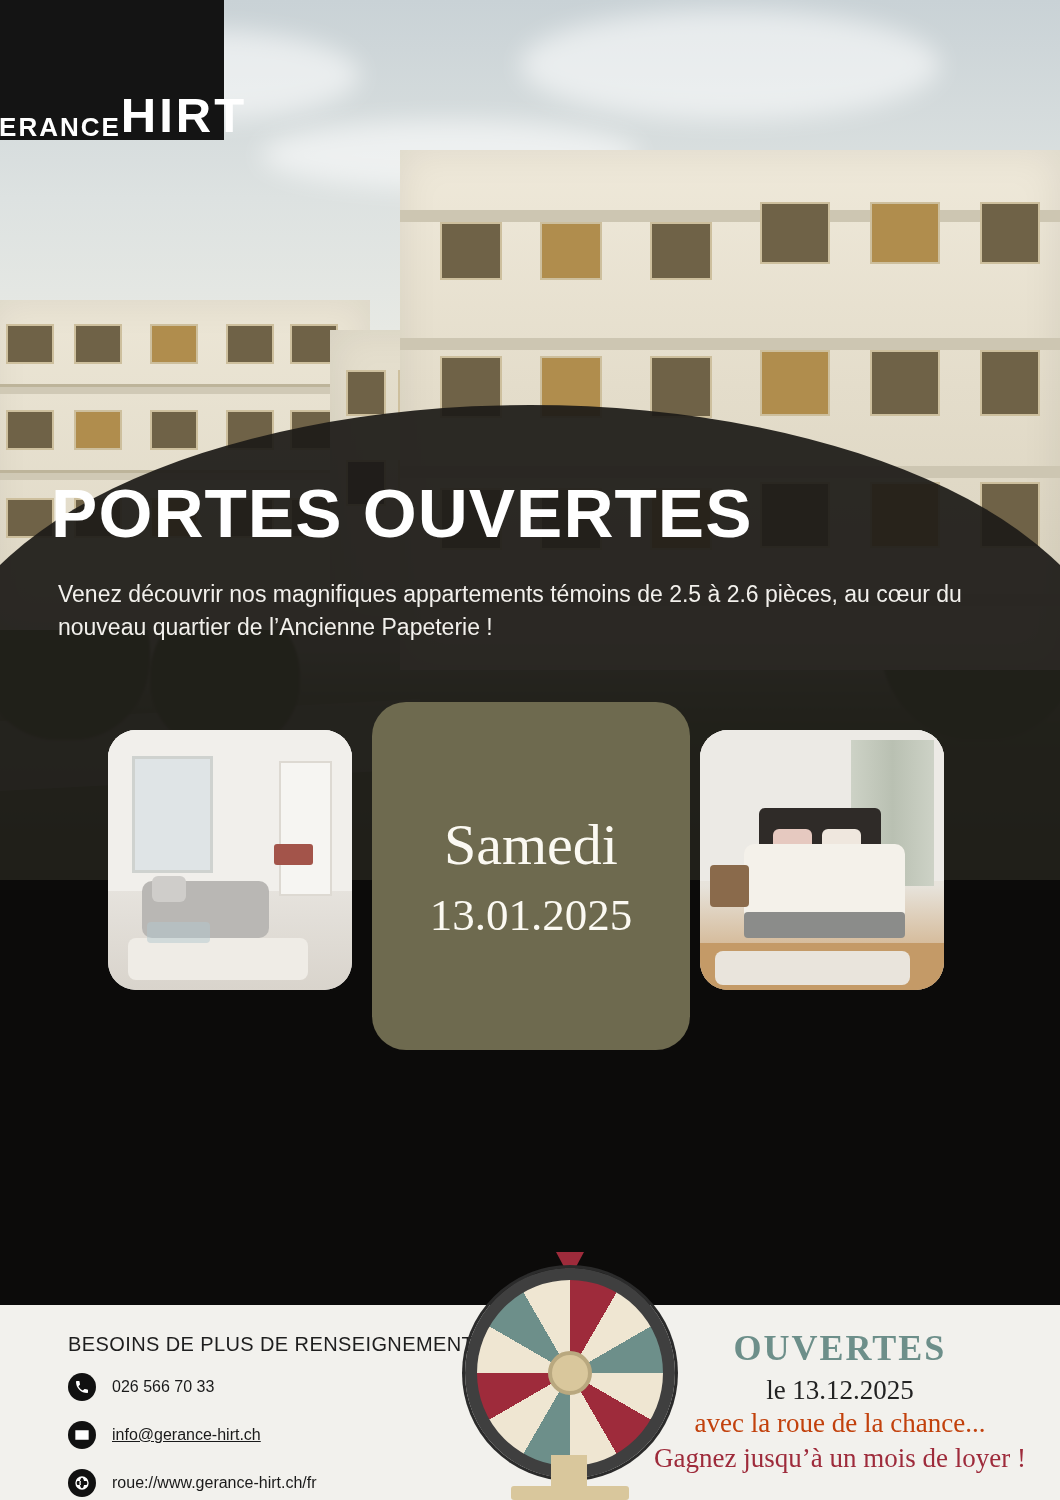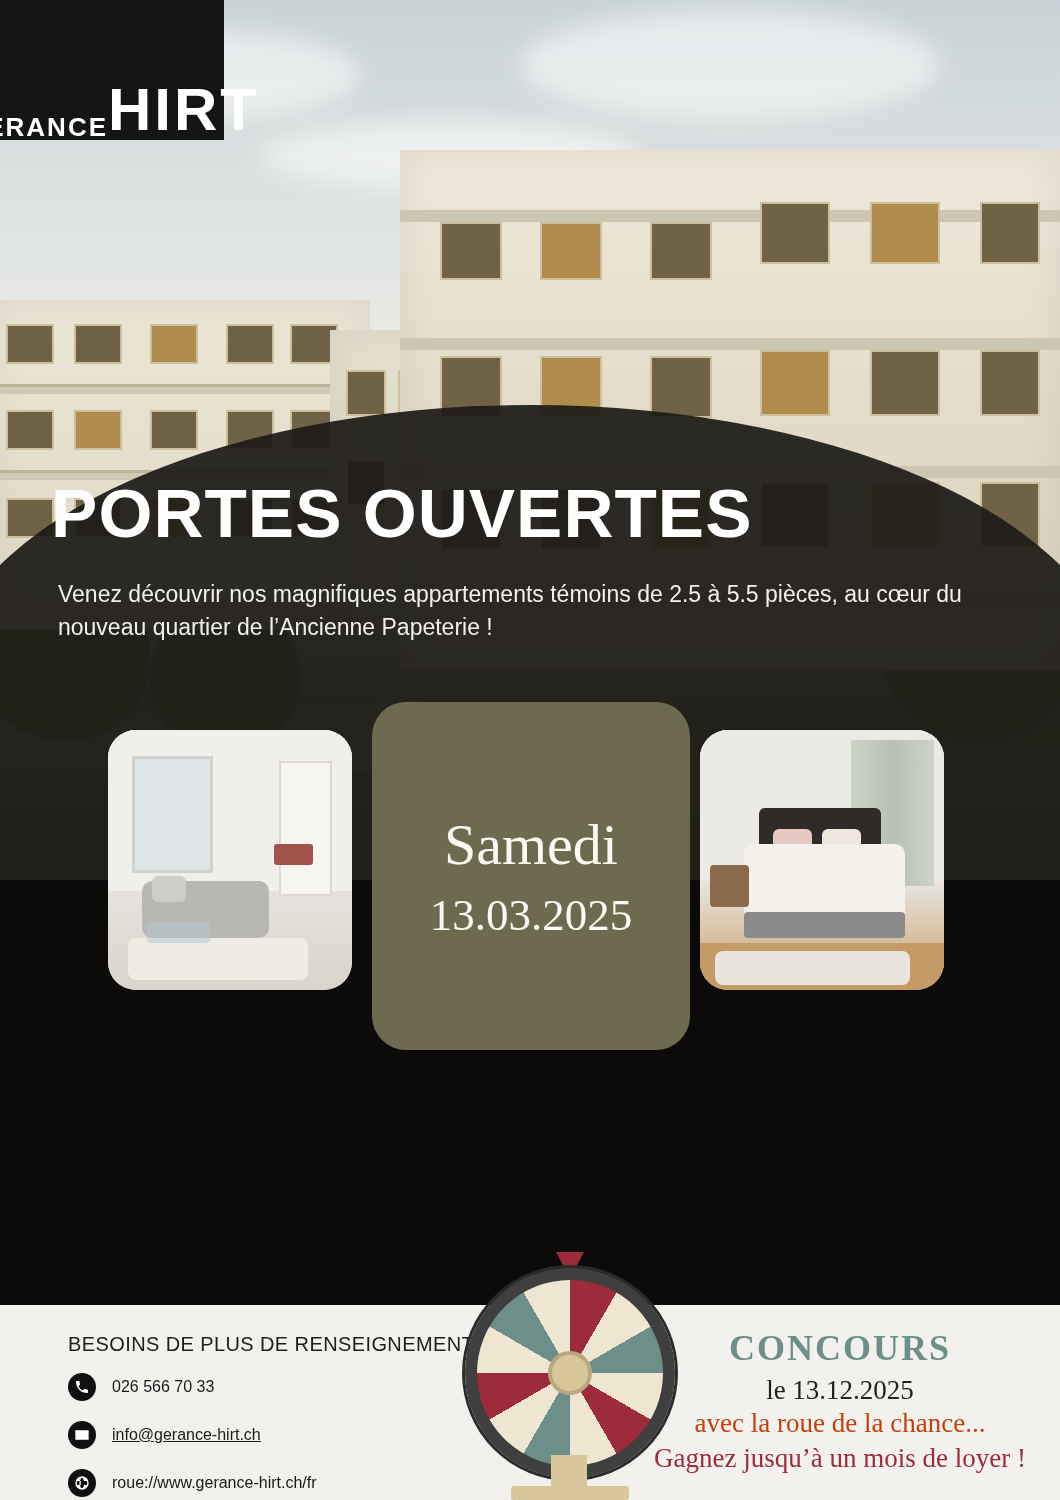--- a/index.html
+++ b/index.html
@@ -89,21 +89,21 @@
   .logo {
     position: absolute; left: 0; top: 0; width: 224px; height: 140px;
     background: #141414; display: flex; flex-direction: row;
     align-items: flex-end; justify-content: center; color: #fff;
   }
   .logo-top {
     font-weight: bold; font-size: 26px; letter-spacing: 2px;
     line-height: 1;
   }
   .logo-bottom {
-    font-weight: bold; font-size: 60px; letter-spacing: 3px;
+    font-weight: bold; font-size: 49px; letter-spacing: 3px;
     line-height: 1; margin-top: 6px;
   }
 
   
   .headline {
     position: absolute; left: 58px; top: 478px;
     color: #ffffff; font-size: 68px; font-weight: bold;
     letter-spacing: 1px; line-height: 1.05;
     font-family: "Liberation Sans", sans-serif;
     transform: scaleX(1.02);
@@ -319,21 +319,21 @@
   </div>
 
   <div class="black-bottom"></div>
 
   <div class="logo">
     <div class="logo-top">GERANCE</div>
     <div class="logo-bottom">HIRT</div>
   </div>
 
   <div class="headline">PORTES OUVERTES</div>
-  <div class="subline">Venez découvrir nos magnifiques appartements témoins de 2.5 à 5.5 pièces, au cœur du nouveau quartier de l’Ancienne Papeterie !</div>
+  <div class="subline">Venez découvrir nos magnifiques appartements témoins de 2.5 à 2.6 pièces, au cœur du nouveau quartier de l’Ancienne Papeterie !</div>
 
   <div class="card card-left">
     <div class="lr">
       <div class="lr-wall"></div>
       <div class="lr-window"></div>
       <div class="lr-door"></div>
       <div class="lr-red"></div>
       <div class="lr-rug"></div>
       <div class="lr-sofa"></div>
       <div class="lr-cushion"></div>
@@ -351,21 +351,21 @@
       <div class="bd-pillow1"></div>
       <div class="bd-pillow2"></div>
       <div class="bd-bed"></div>
       <div class="bd-base"></div>
       <div class="bd-night"></div>
     </div>
   </div>
 
   <div class="datebox">
     <div class="date-day">Samedi</div>
-    <div class="date-date">13.03.2025</div>
+    <div class="date-date">13.01.2025</div>
   </div>
 
 
   <div class="footer">
     <div class="foot-title">BESOINS DE PLUS DE RENSEIGNEMENTS ?</div>
 
     <div class="contact-row row1">
       <span class="cicon">
         <svg viewBox="0 0 24 24">
             <path d="M6.6 10.8c1.4 2.8 3.8 5.1 6.6 6.6l2.2-2.2c.3-.3.7-.4 1-.2 1.1.4 2.4.6 3.6.6.6 0 1 .4 1 1V20c0 .6-.4 1-1 1C10.6 21 3 13.4 3 4c0-.6.4-1 1-1h3.4c.6 0 1 .4 1 1 0 1.3.2 2.5.6 3.6.1.4 0 .8-.2 1l-2.2 2.2z"></path>
@@ -394,20 +394,20 @@
 
     <div class="wheel-wrap">
       <div class="wheel-pointer"></div>
       <div class="wheel"></div>
       <div class="wheel-hub"></div>
       <div class="wheel-stand"></div>
       <div class="wheel-base"></div>
     </div>
 
     <div class="concours">
-      <div class="concours-title">CONCOURS</div>
+      <div class="concours-title">OUVERTES</div>
       <div class="concours-l1">le 13.12.2025</div>
       <div class="concours-l2">avec la roue de la chance...</div>
       <div class="concours-l3">Gagnez jusqu’à un mois de loyer !</div>
     </div>
   </div>
 
 </div>
 
 </body></html>

